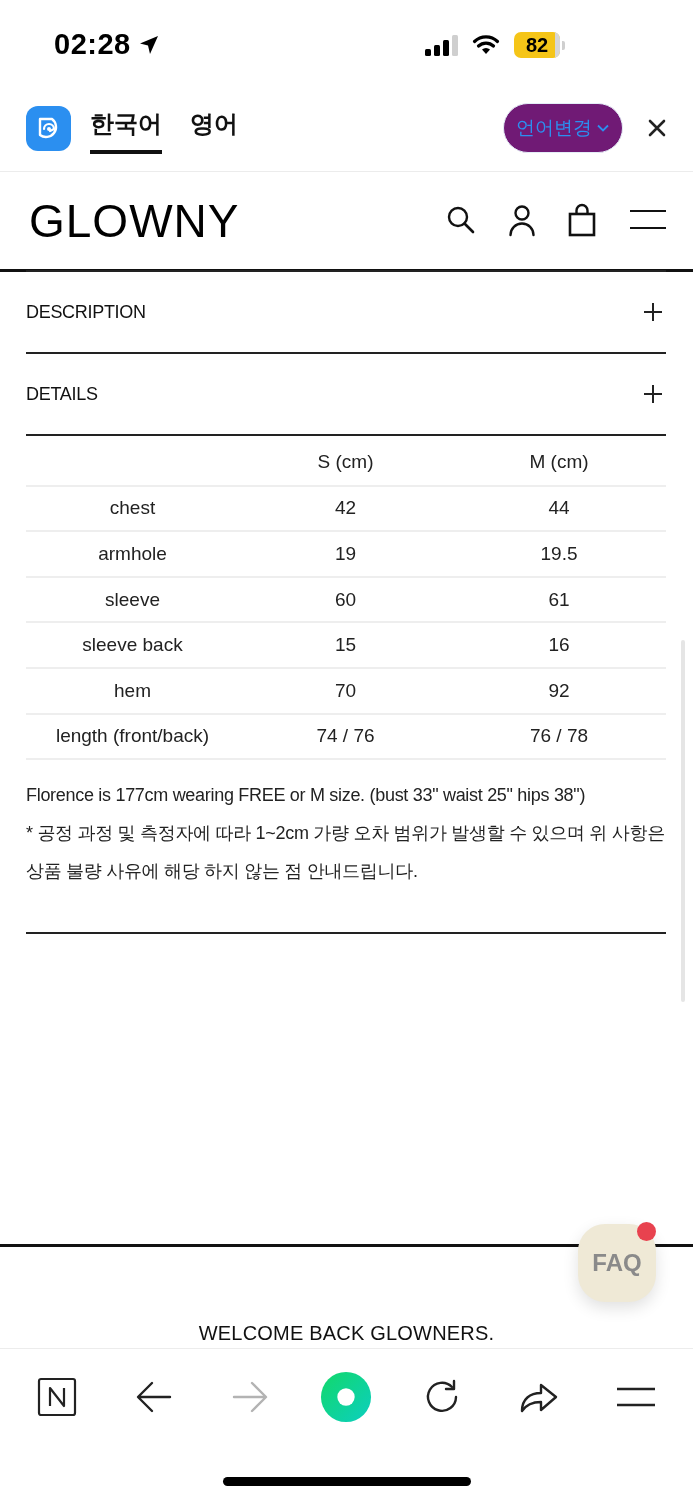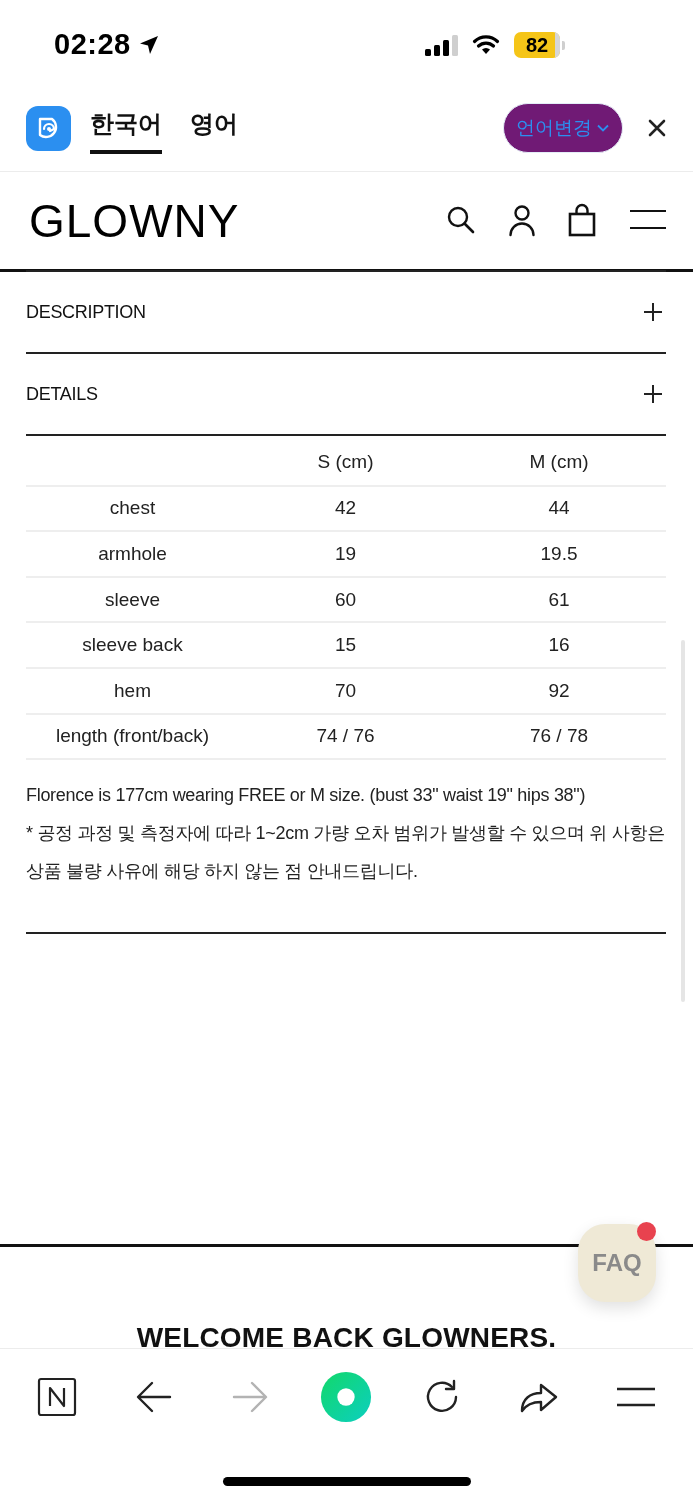--- a/index.html
+++ b/index.html
@@ -47,21 +47,21 @@
 
     .size-note { margin-top: 16px; font-size: 18px; line-height: 38px; color: #222; letter-spacing: -0.3px; }
     .spacer-after-note { height: 42px; }
     .last-border { border-top: 2px solid #222; }
 
     
     .scrollbar { position: absolute; left: 681px; top: 640px; width: 4px; height: 362px; background: #e5e5e5; border-radius: 2px; }
 
     
     .footer-line { position: absolute; top: 1244px; left: 0; width: 693px; height: 3px; background: #111; }
-    .welcome { position: absolute; top: 1322px; left: 0; width: 693px; text-align: center; font-size: 28px; font-weight: 700; color: #111; letter-spacing: 0.2px; }
+    .welcome { position: absolute; top: 1322px; left: 0; width: 693px; text-align: center; font-size: 20px; font-weight: 400; color: #111; letter-spacing: 0.2px; }
 
     
     .faq-btn { position: absolute; left: 578px; top: 1224px; width: 78px; height: 78px; background: #efe9d6; border-radius: 27px; display: flex; align-items: center; justify-content: center; font-size: 24px; font-weight: 700; color: #8a8a8a; box-shadow: 0 6px 16px rgba(0,0,0,0.12); }
     .faq-dot { position: absolute; left: 637px; top: 1222px; width: 19px; height: 19px; background: #e8424f; border-radius: 50%; }
 
     
     .browser-bar { position: absolute; top: 1348px; left: 0; width: 693px; height: 152px; background: #fff; border-top: 1px solid #ececec; }
     .nav-btn { position: absolute; top: 22px; width: 52px; height: 52px; display: flex; align-items: center; justify-content: center; }
     .home-indicator { position: absolute; left: 223px; top: 128px; width: 248px; height: 9px; background: #000; border-radius: 5px; }
   </style>
@@ -196,21 +196,21 @@
             <td>92</td>
           </tr>
           <tr>
             <td>length (front/back)</td>
             <td>74 / 76</td>
             <td>76 / 78</td>
           </tr>
         </tbody>
       </table>
       <div class="size-note">
-        <div>Florence is 177cm wearing FREE or M size. (bust 33" waist 19" hips 38")</div>
+        <div>Florence is 177cm wearing FREE or M size. (bust 33" waist 25" hips 38")</div>
         <div>* 공정 과정 및 측정자에 따라 1~2cm 가량 오차 범위가 발생할 수 있으며 위 사항은 상품 불량 사유에 해당 하지 않는 점 안내드립니다.</div>
       </div>
       <div class="spacer-after-note"></div>
     </div>
   </div>
   <div class="last-border"></div>
 </div>
 
 <div class="scrollbar"></div>
 

